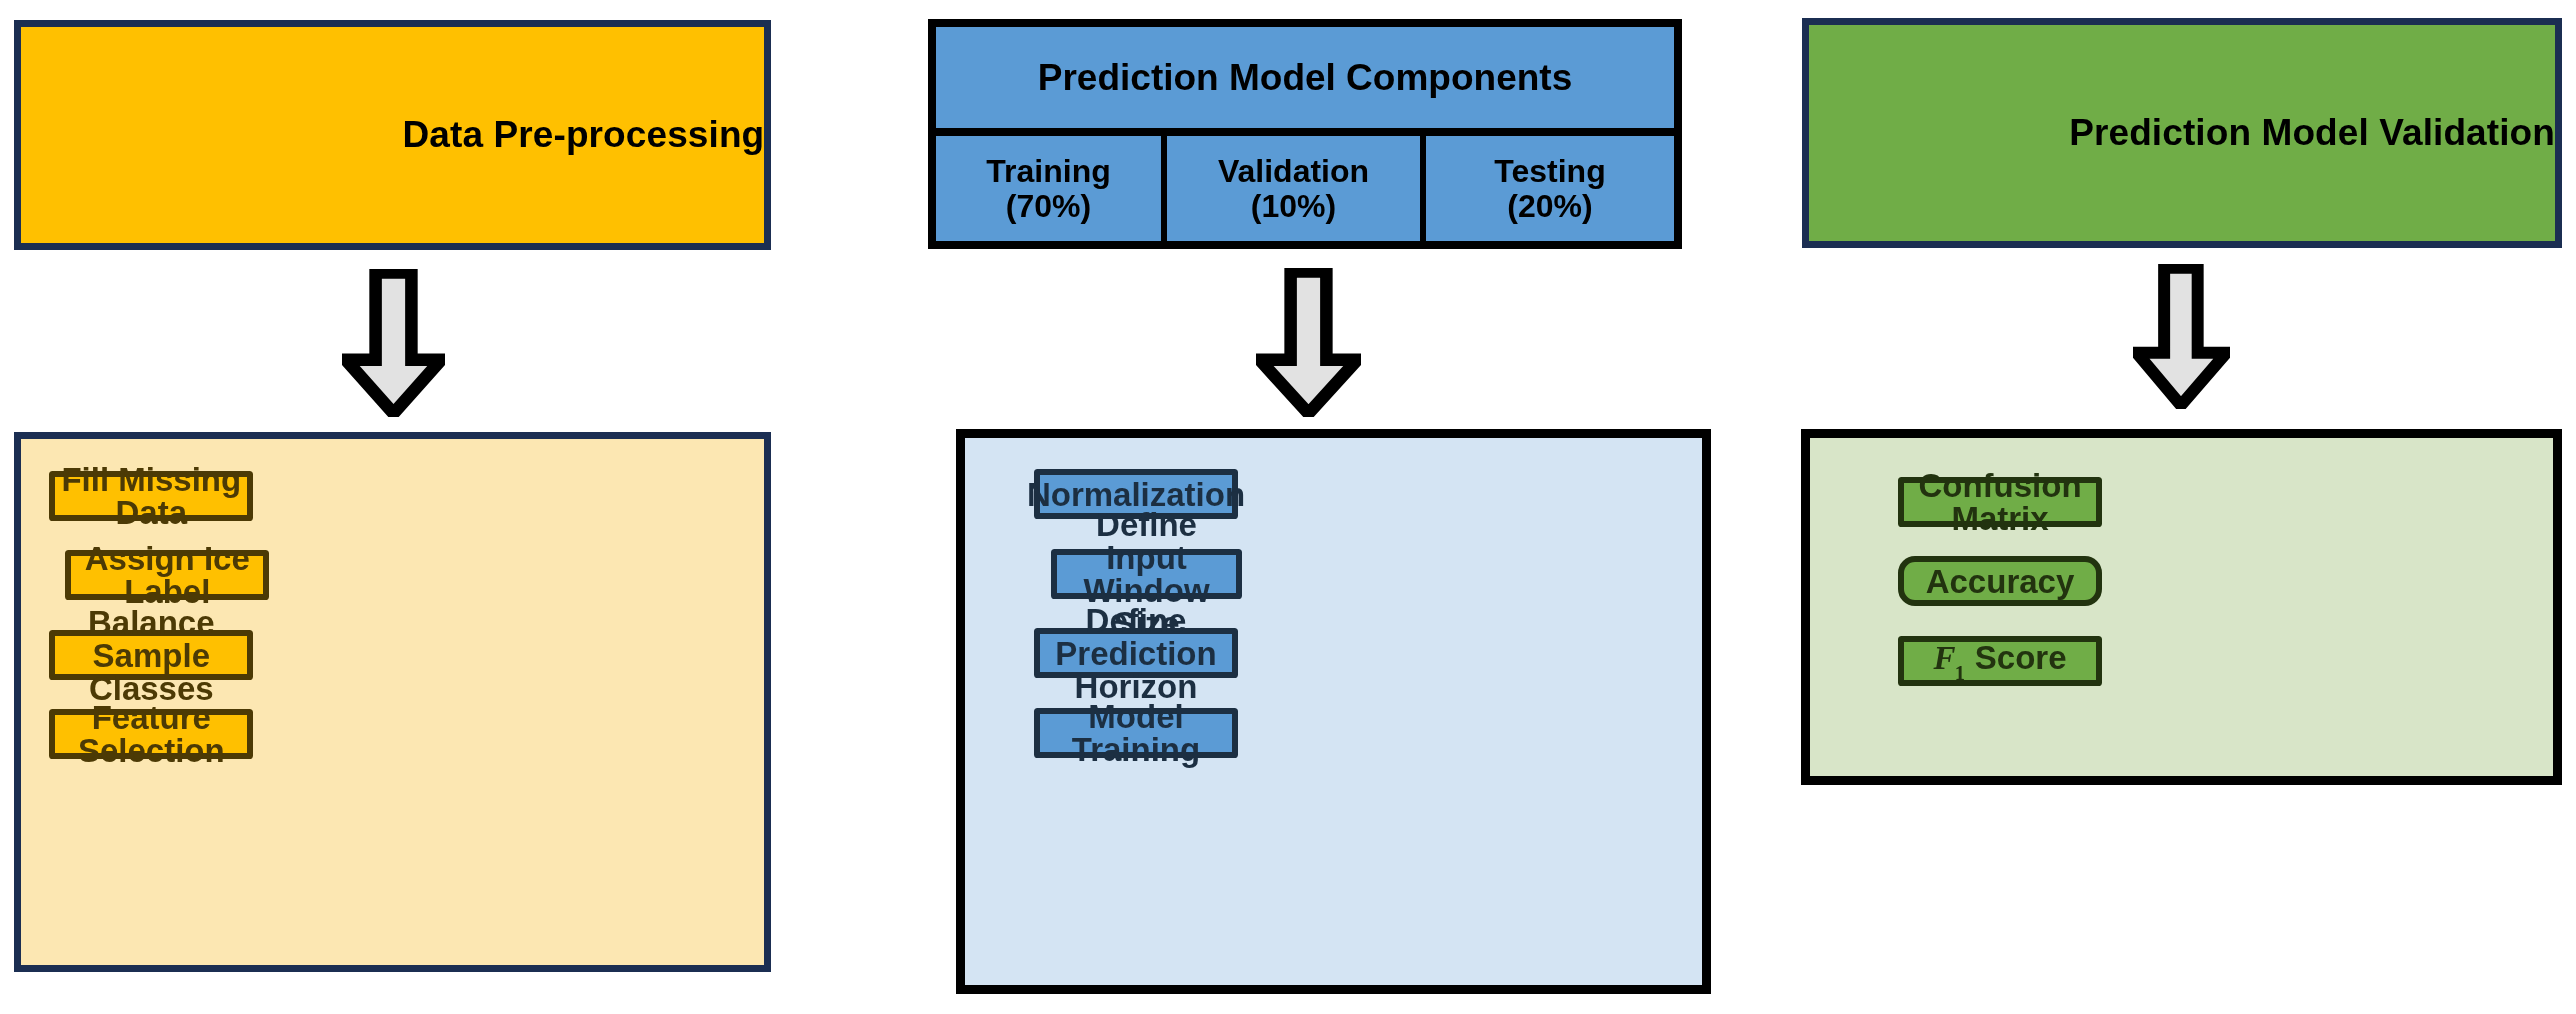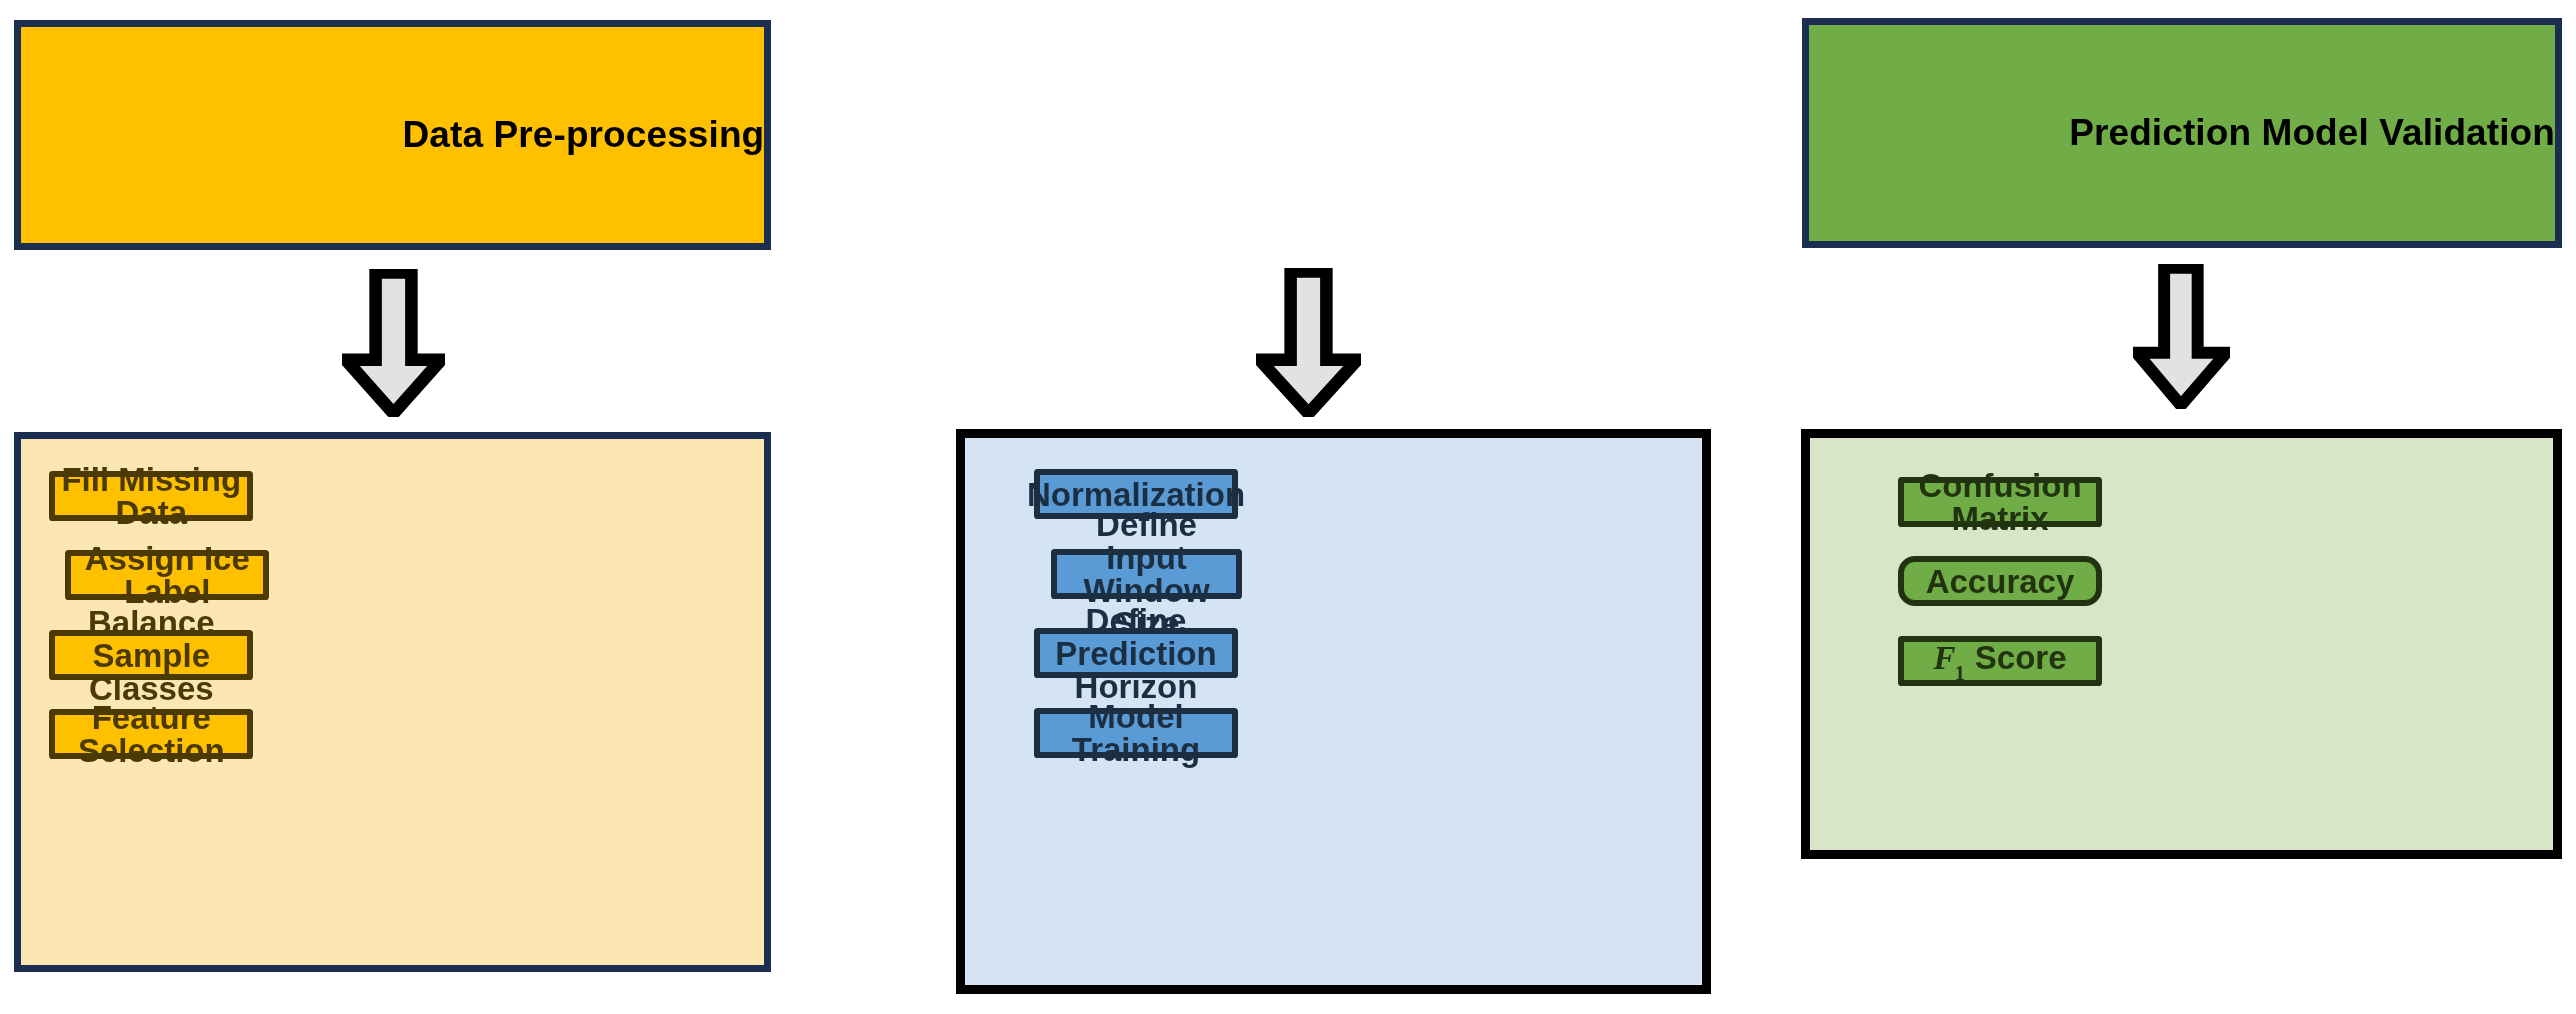--- a/index.html
+++ b/index.html
@@ -110,21 +110,21 @@
     border: 7.8px solid #1B2E52;
     text-decoration: underline;
   }
   #panel-mid {
     left: 928px; top: 429px; width: 755px; height: 565px;
     background: #D4E4F3;
     border: 9px solid #000000;
     margin-left: 28px;
   }
   #panel-right {
-    left: 1801px; top: 429px; width: 761px; height: 430px;
+    left: 1801px; top: 429px; width: 761px; height: 356px;
     background: #D8E5C8;
     border: 9px solid #000000;
   }
 
   
   .pill {
     position: absolute;
     box-sizing: border-box;
     display: flex;
     align-items: center;
@@ -193,20 +193,37 @@
       <span>Assign Ice Label</span>
     </div>
     <div class="pill pill-orange" style="left:28px; top:191px; width:204px; height:50px;">
       <span>Balance Sample Classes</span>
     </div>
     <div class="pill pill-orange" style="left:28px; top:270px; width:204px; height:50px;">
       <span>Feature Selection</span>
     </div>
   </div>
 
+  <div class="abs" id="header-mid">
+    <div class="mid-title">Prediction Model Components</div>
+    <div class="mid-splits">
+      <div class="split-cell c0">
+        <span>Training</span>
+        <span class="pct">(70%)</span>
+      </div>
+      <div class="split-cell c1">
+        <span>Validation</span>
+        <span class="pct">(10%)</span>
+      </div>
+      <div class="split-cell c2">
+        <span>Testing</span>
+        <span class="pct">(20%)</span>
+      </div>
+    </div>
+  </div>
 
   <div class="abs arrow-wrap" id="arrow-mid">
     <svg viewBox="0 0 176 250" width="105" height="149">
       <polygon points="58,6 118,6 118,154 170,154 88,244 6,154 58,154" fill="#E2E2E2" stroke="#000000" stroke-width="21" stroke-linejoin="miter"></polygon>
     </svg>
   </div>
 
   <div class="abs panel" id="panel-mid">
     <div class="pill pill-blue" style="left:69px; top:31px; width:204px; height:50px;">
       <span>Normalization</span>

